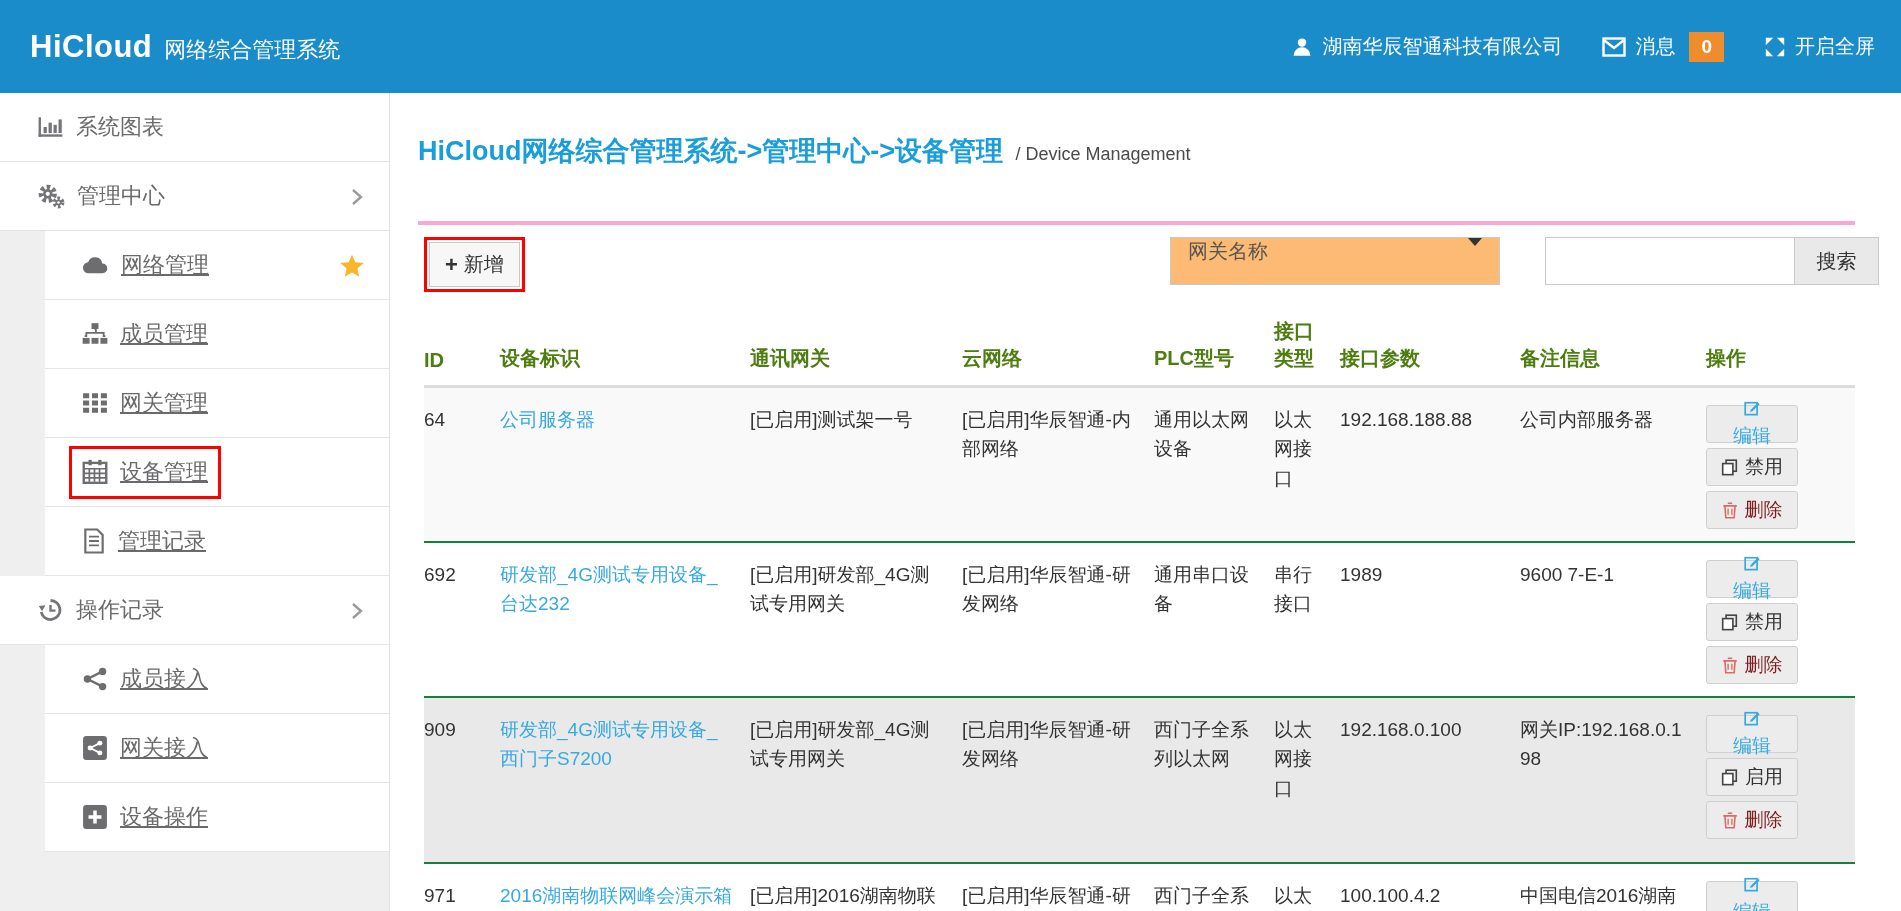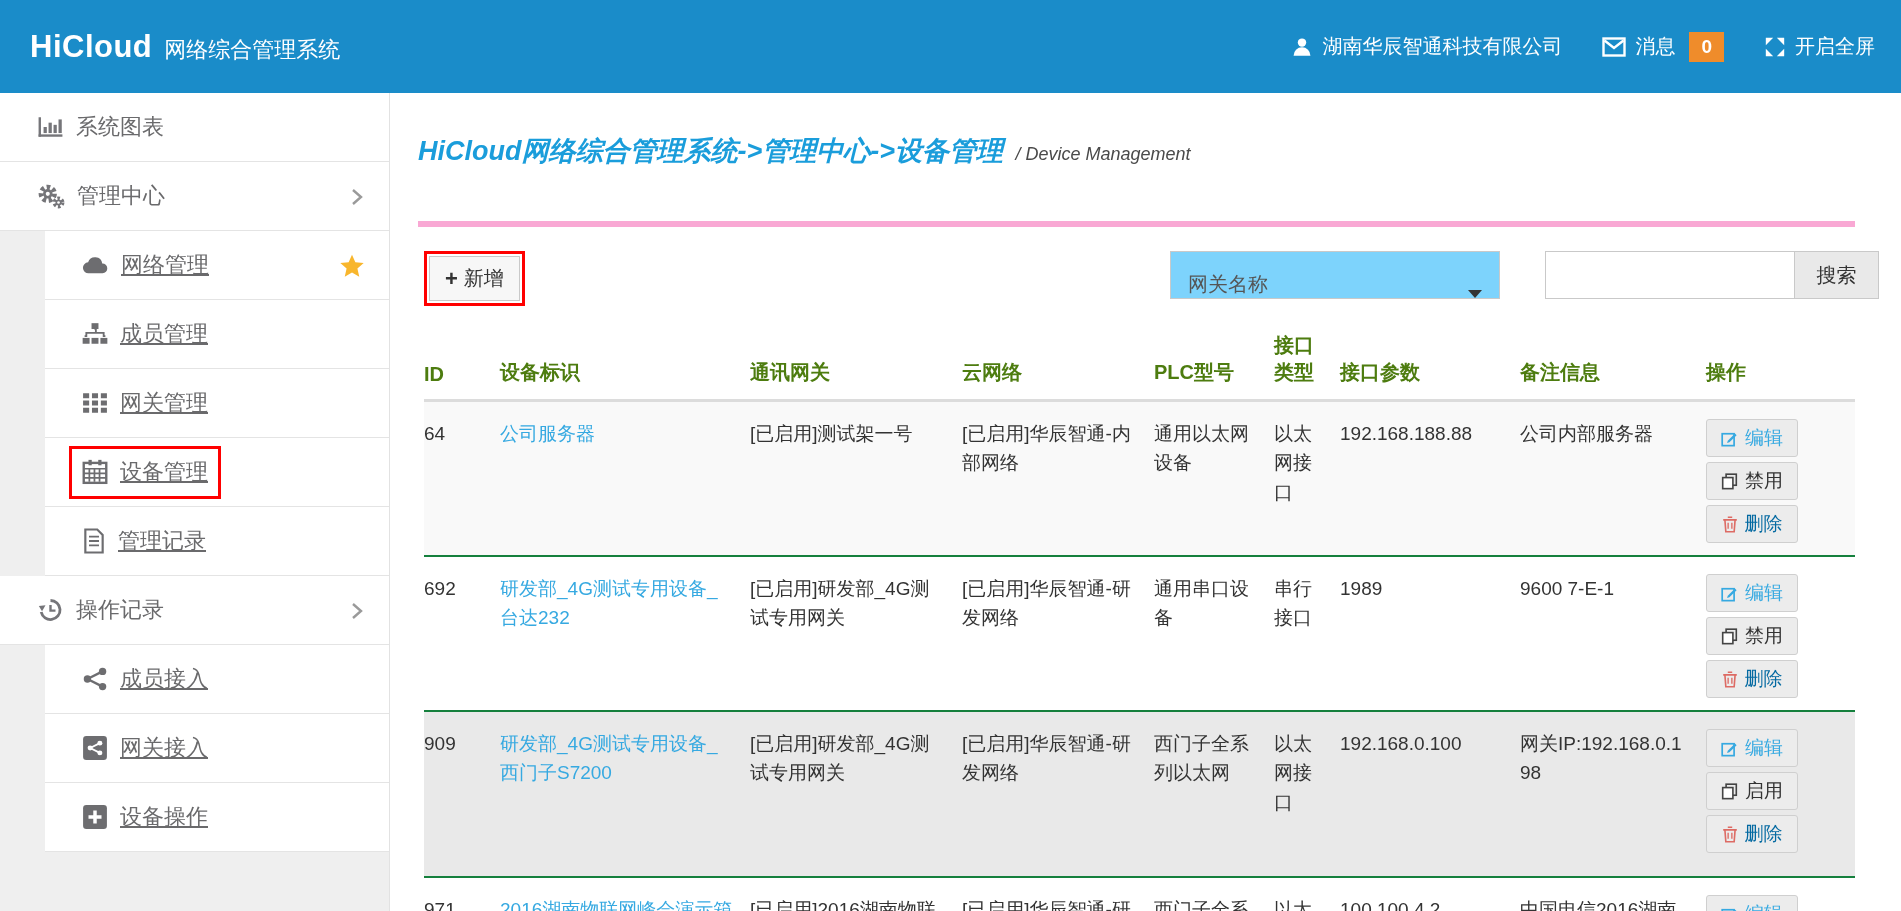--- a/index.html
+++ b/index.html
@@ -43,38 +43,38 @@
   .side-item .star { position:absolute; right:24px; top:22px; }
   .icon { display:inline-flex; flex:none; }
   .red-box {
     position:absolute; left:24px; top:8px; width:152px; height:53px;
     border:3px solid #ff0000; pointer-events:none;
   }
 
   
   .main { flex:1; display:flex; flex-direction:column; background:#fff; overflow:hidden; }
   .page-header {
-    margin:0 46px 12px 28px; padding:40px 0 52px 0;
-    border-bottom:6px solid #f9a8d4; white-space:nowrap;font-style:italic;
+    margin:0 46px 0 28px; padding:40px 0 52px 0;
+    border-bottom:4px solid #f9a8d4; white-space:nowrap;
   }
   .page-title { font-size:27px; font-weight:bold; color:#1a9ddb; }
   .page-subtitle { font-size:18px; color:#4a4a4a; margin-left:8px; font-weight:normal; }
 
   .toolbar { display:flex; align-items:flex-start; margin:12px 22px 0 34px; }
   .add-outline { border:3px solid #ff0000; padding:2px; display:inline-block; }
   .btn-add {
     border:1px solid #c9c9c9; background:#f7f7f7; color:#333;
     font-size:20px; padding:8px 15px; display:flex; align-items:center; gap:6px;
     cursor:pointer; white-space:nowrap;
   }
   .plus-glyph { font-size:22px; font-weight:bold; line-height:18px; }
   .toolbar-right { margin-left:auto; display:flex; align-items:center; }
   .select {
-    width:330px; height:48px; border:1px solid #c9c9c9; background:#7dd3fc;
-    display:flex; align-items:flex-end; padding:0 17px; font-size:20px; color:#555;
+    width:330px; height:48px; border:1px solid #c9c9c9; background:#fdba74;
+    display:flex; align-items:flex-start; padding:0 17px; font-size:20px; color:#555;
     cursor:pointer;
   }
   .caret-down {
     margin-left:auto; width:0; height:0;
     border-left:7px solid transparent; border-right:7px solid transparent;
     border-top:8px solid #333;
   }
   .search-group { display:flex; margin-left:45px; }
   .search-input {
     width:250px; height:48px; border:1px solid #c9c9c9; padding:0 12px;
@@ -104,22 +104,22 @@
   }
   tr.stripe { background:#f9f9f9; }
   tr.hovered { background:#e9e9e9; }
   .dev-link { color:#36a9e1; cursor:pointer; text-decoration:none; }
   .actions-stack { display:flex; flex-direction:column; gap:5px; }
   .abtn {
     width:92px; height:38px; border:1px solid #cfcfcf; background:#ececec; border-radius:3px;
     display:flex; align-items:center; justify-content:center; gap:7px;
     font-size:19px; color:#333; cursor:pointer; white-space:nowrap;
   }
-  .abtn.edit { color:#36a9e1; }
-  .abtn.delete { color:#0369a1; }
+  .abtn.edit { color:#36a9e1;flex-direction:column; }
+  .abtn.delete { color:#7f1d1d; }
 </style>
 </head>
 <body>
 
 <div class="page">
 
   <div class="topbar">
     <div class="brand">
       <span class="brand-main">HiCloud</span>
       <span class="brand-sub">网络综合管理系统</span>

